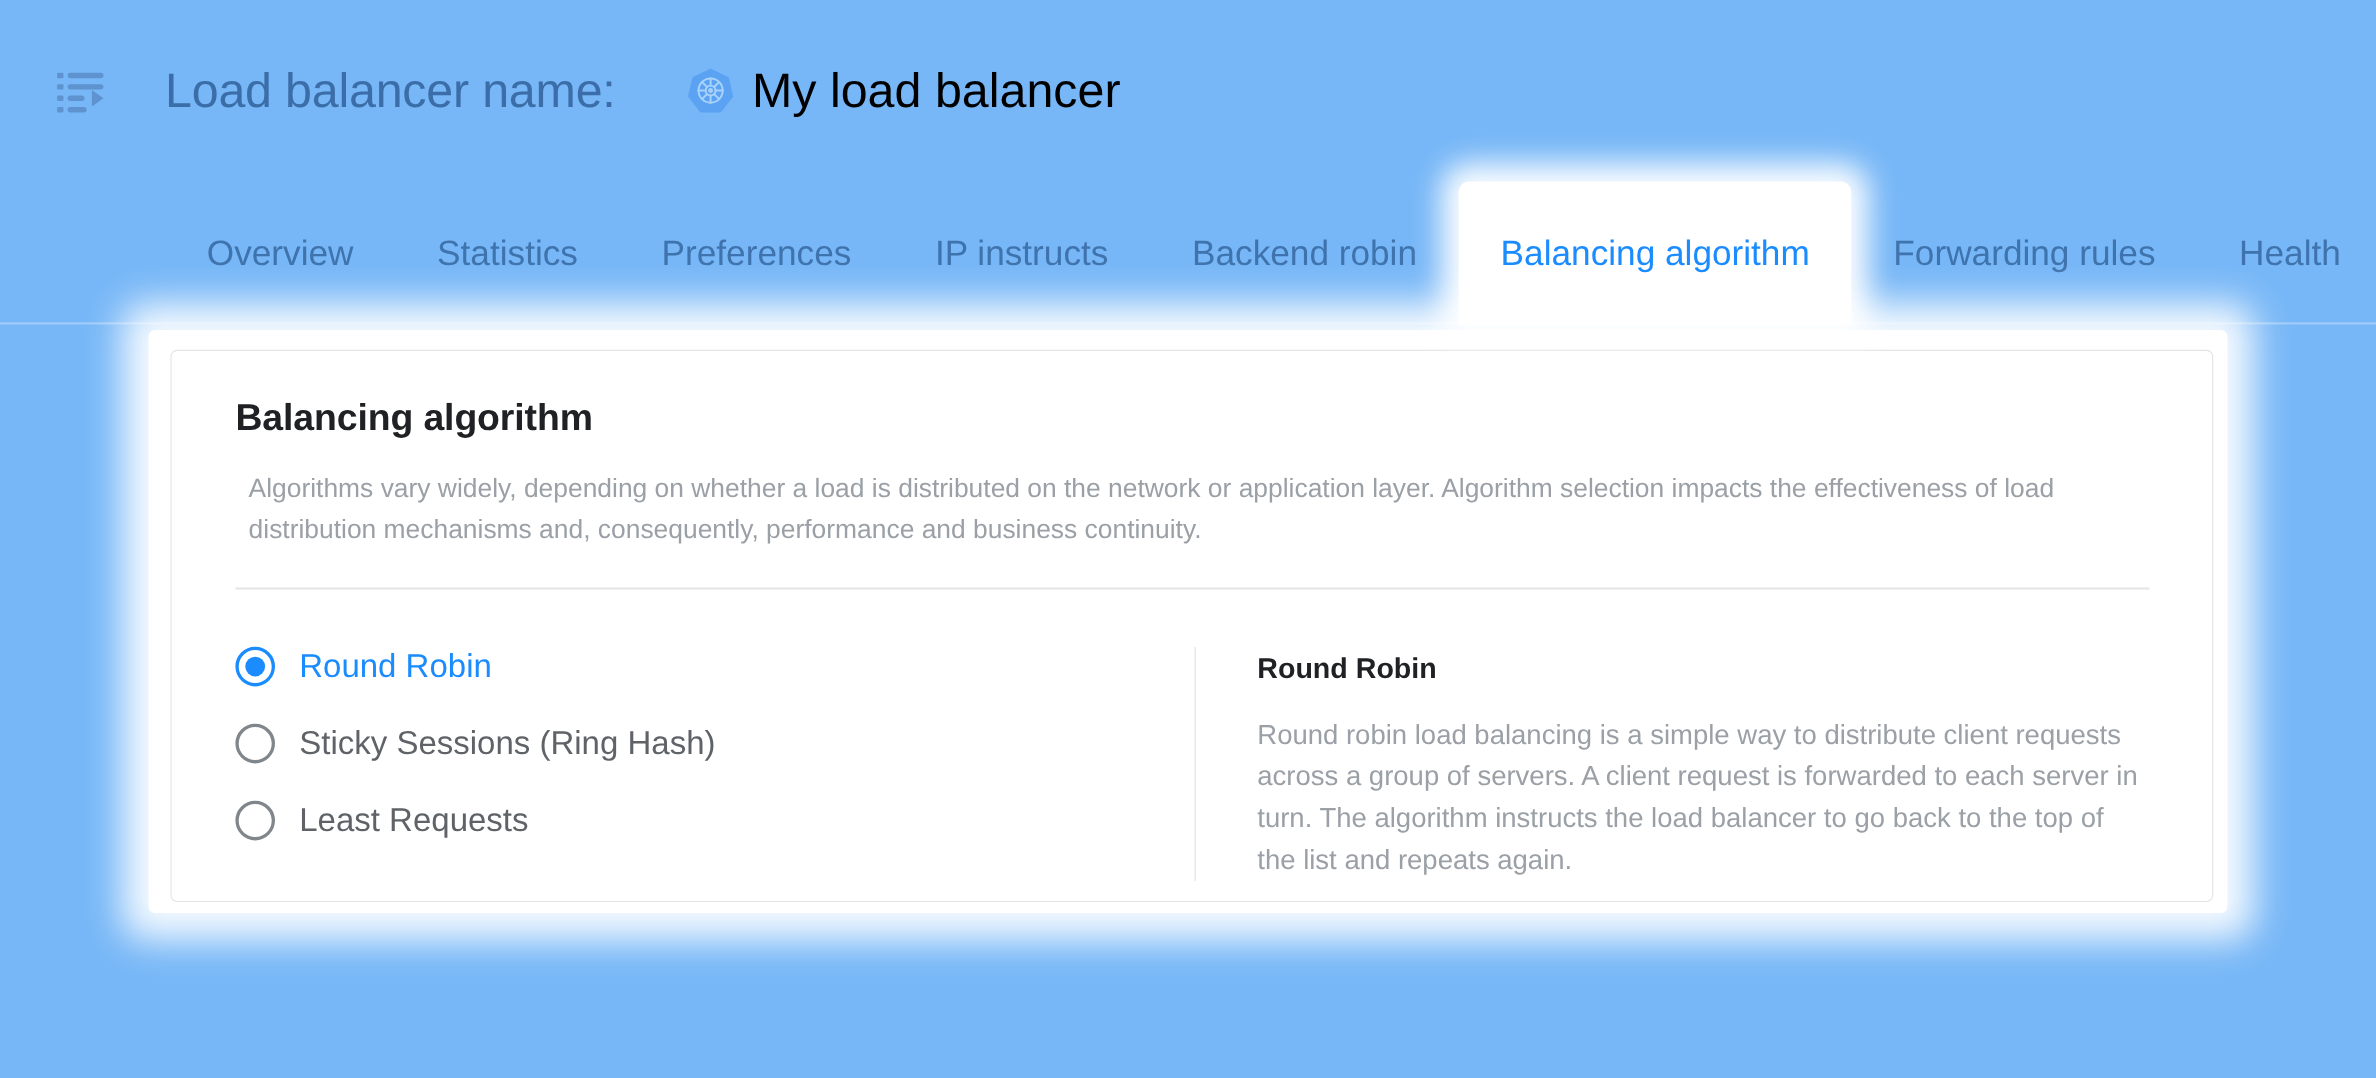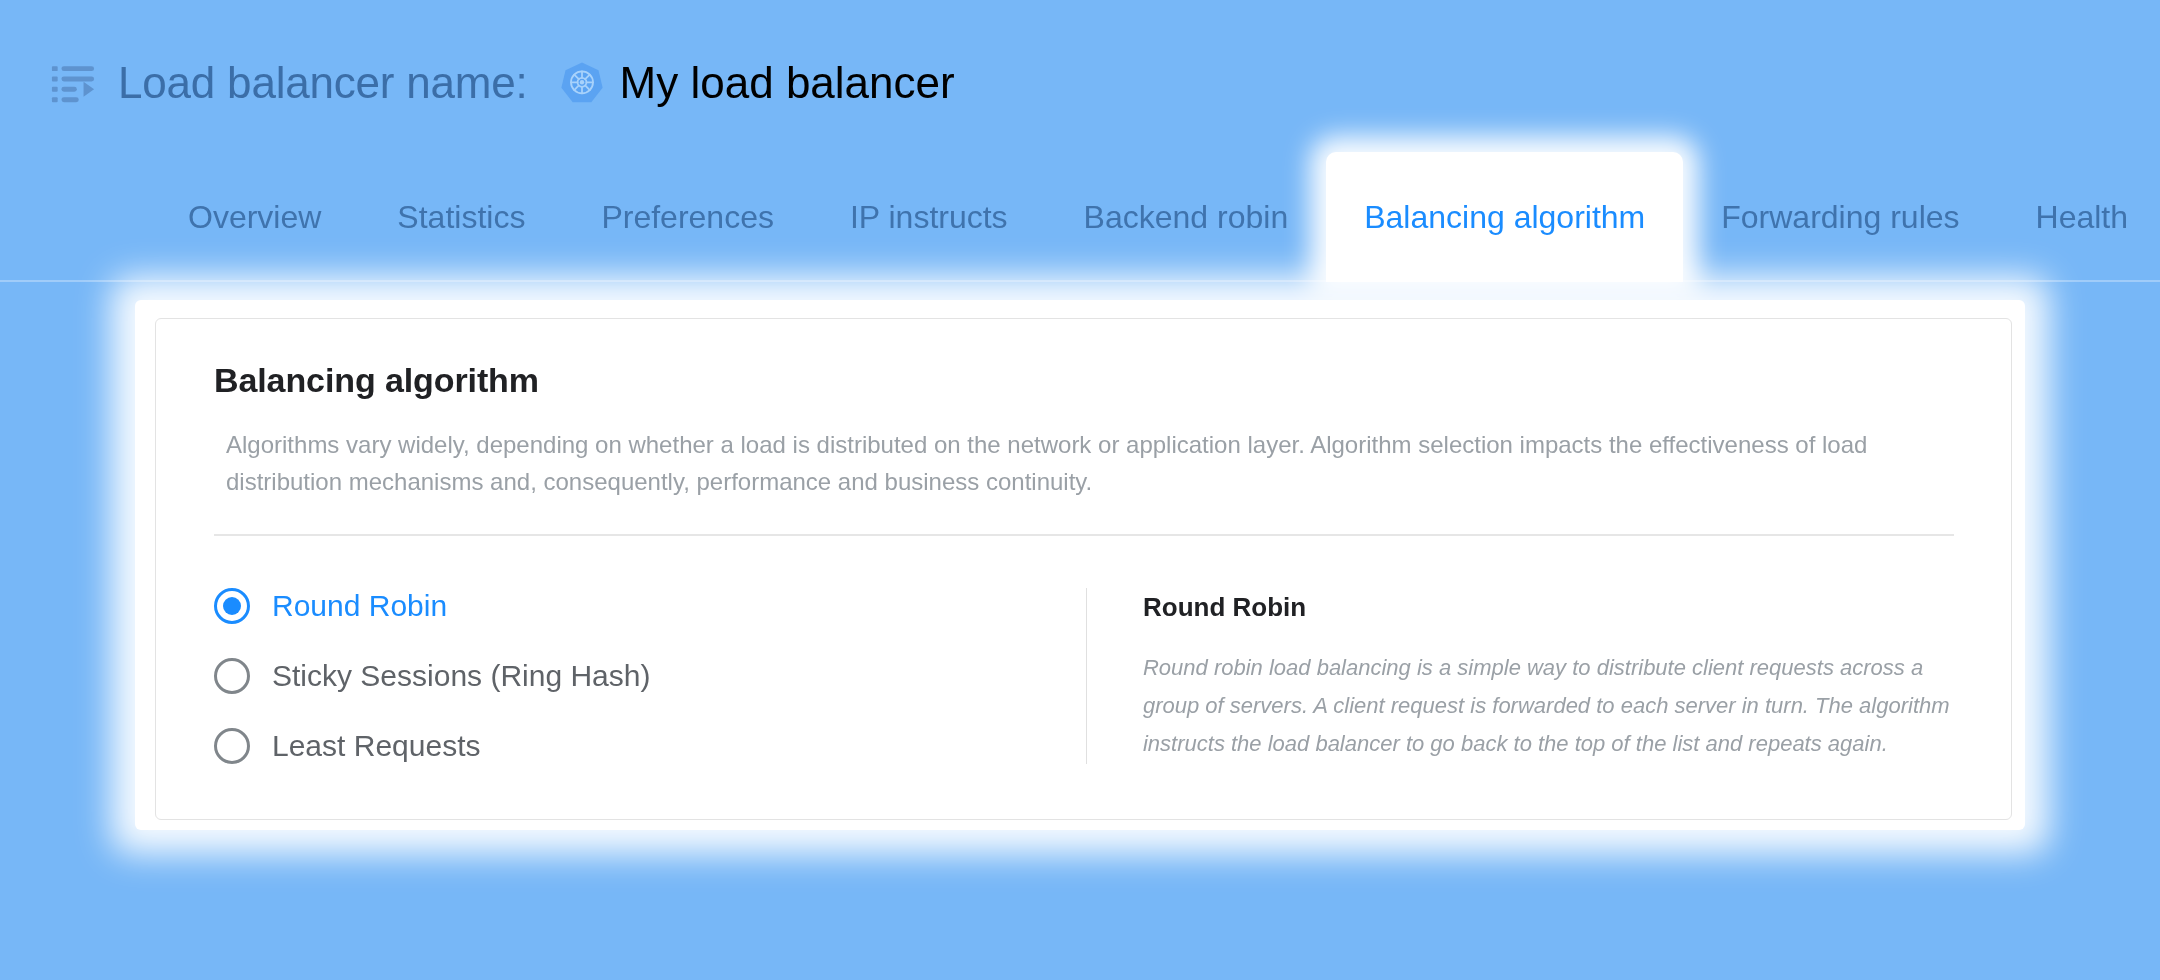--- a/index.html
+++ b/index.html
@@ -25,20 +25,21 @@
 
   
   .header {
     position: absolute;
     left: 0;
     top: 0;
     width: 2160px;
     height: 165px;
     display: flex;
     align-items: center;
+    gap: 32px;
   }
   .menu-icon {
     width: 46px;
     height: 46px;
     margin-left: 50px;
     margin-right: 22px;
     flex: 0 0 auto;
     display: block;
   }
   .header-title {
@@ -64,21 +65,21 @@
     color: #000000;
     white-space: nowrap;
     margin-left: 16px;
     font-weight: 400;
   }
 
   
   .tabbar {
     position: absolute;
     left: 0;
-    top: 152px;
+    top: 165px;
     width: 1836px;
     height: 130px;
     padding-left: 34px;
   }
   .tabbar-line {
     position: absolute;
     left: 0;
     bottom: 0;
     width: 2160px;
     height: 2px;
@@ -222,26 +223,25 @@
   }
 
   
   .detail-title {
     font-size: 26px;
     font-weight: bold;
     color: #202124;
     margin: 0 0 26px 0;
   }
   .detail-text {
-    font-size: 22px;
+    font-size: 25px;
     line-height: 38px;
     color: #9aa0a6;
     margin: 0;
     max-width: 830px;
-    font-style: italic;
   }
 </style>
 </head>
 <body>
 
 <div class="page">
 
   <div class="header">
 
     <svg class="menu-icon" viewBox="0 0 24 24">

